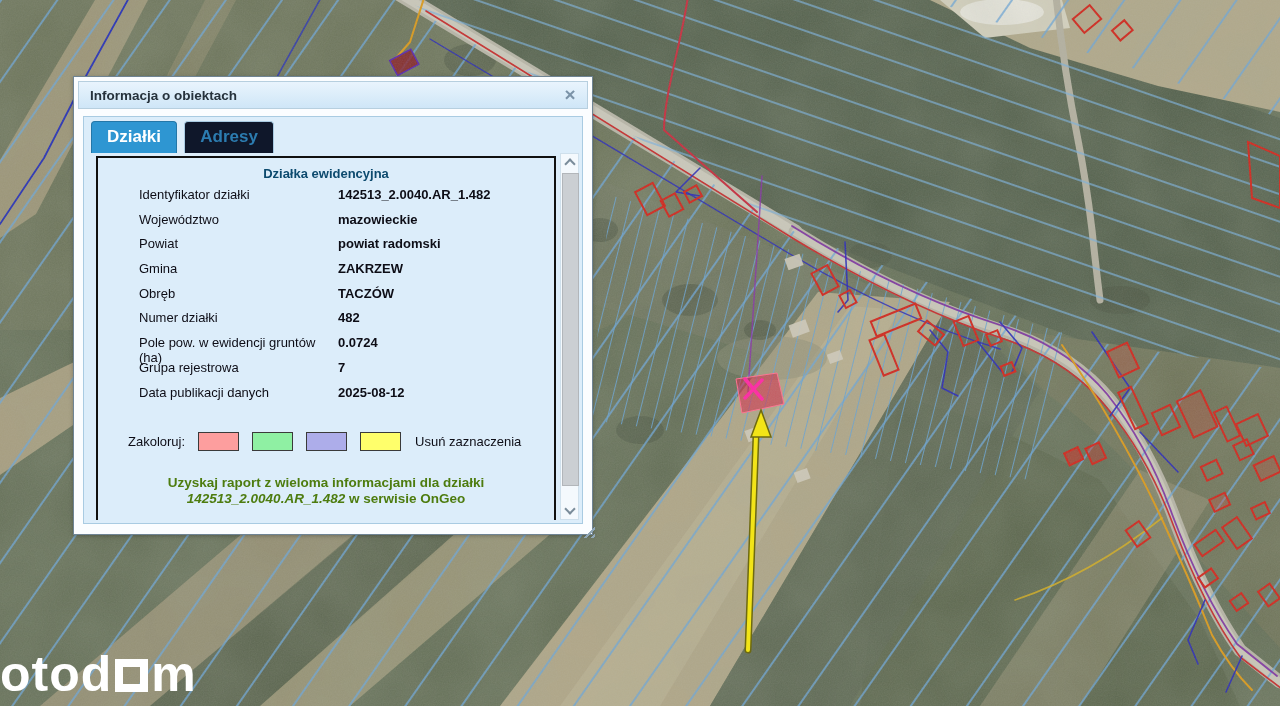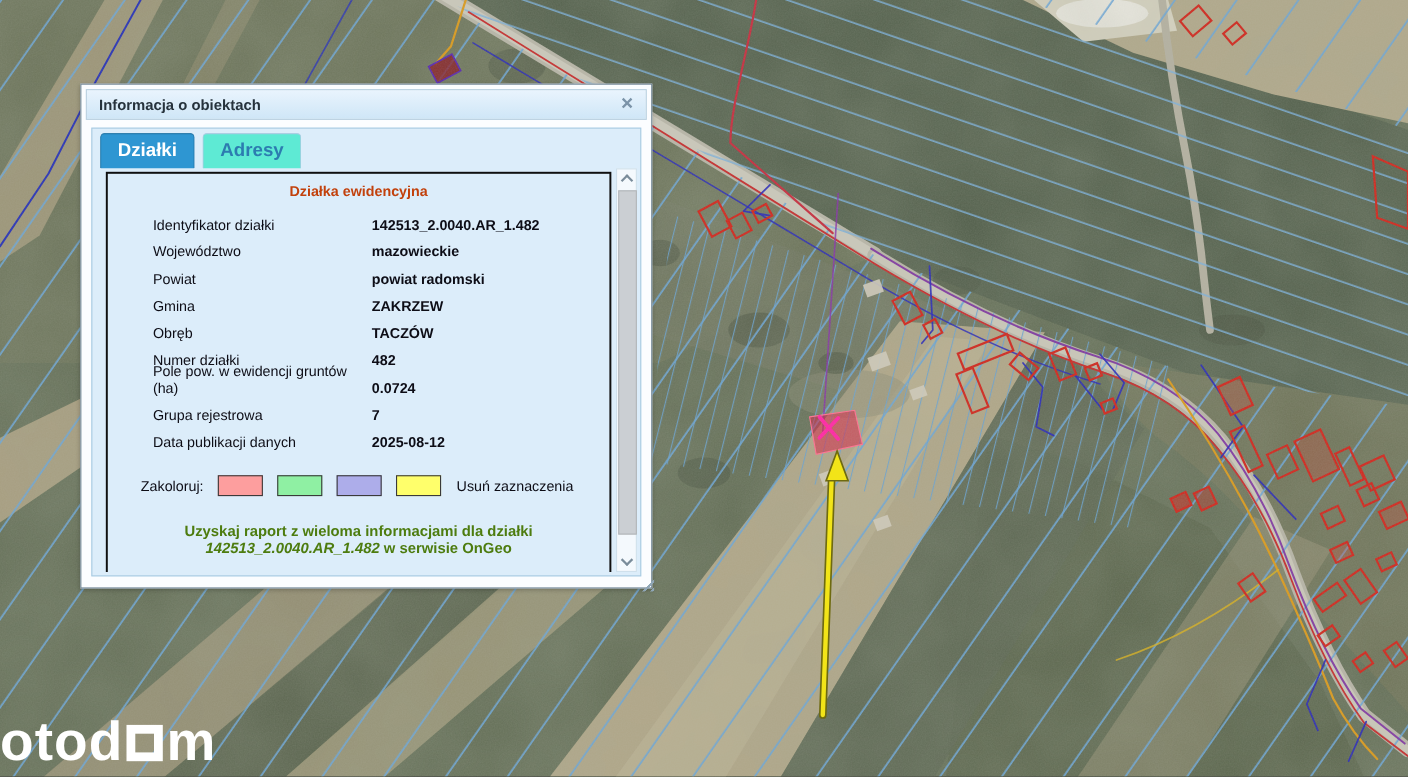--- a/index.html
+++ b/index.html
@@ -21,25 +21,25 @@
     background:linear-gradient(#e9f4fd,#cfe6f7);border:1px solid #b7cfdf;
     box-sizing:border-box;padding-left:11px;font-size:13.5px;font-weight:bold;color:#26323c;}
   .dlg-close{position:absolute;right:6px;top:0;width:22px;height:26px;text-align:center;
     color:#7b93a8;font-weight:bold;font-size:19px;line-height:26px;cursor:pointer;}
   .dlg-panel{position:absolute;left:9px;right:9px;top:39px;bottom:10px;
     background:#dcedfa;border:1px solid #a9cbe2;box-sizing:border-box;}
   .tabs{padding:4px 0 0 7px;height:29px;}
   .tab{display:inline-block;padding:5px 15px 6px 15px;font-size:17px;font-weight:bold;
     border-radius:4px 4px 0 0;cursor:pointer;}
   .tab.active{background:#2e96d2;color:#fff;border:1px solid #2377a8;border-bottom:none;}
-  .tab.inactive{background:#5eead4;color:#2c7cb0;border:1px solid #a9cbe2;border-bottom:none;margin-left:3px;}
+  .tab.inactive{background:#0f172a;color:#2c7cb0;border:1px solid #a9cbe2;border-bottom:none;margin-left:3px;}
   .scrollview{position:absolute;left:12px;top:39px;right:26px;bottom:3px;overflow:hidden;}
   .info-table{border:2px solid #101010;min-height:385px;box-sizing:border-box;padding-top:6px;}
-  .tbl-header{text-align:center;font-size:13px;font-weight:bold;color:#c2410c;padding:2px 0 6px 0;}
-  .info-row{display:flex;height:24.7px;align-items:flex-end;font-size:13px;color:#0d0d16;}
+  .tbl-header{text-align:center;font-size:13px;font-weight:bold;color:#0c4a6e;padding:2px 0 6px 0;}
+  .info-row{display:flex;height:24.7px;align-items:flex-start;font-size:13px;color:#0d0d16;}
   .info-row .lbl{flex:0 0 199px;padding-left:41px;}
   .info-row .val{font-weight:bold;}
   .colorize{display:flex;align-items:center;margin-top:23px;padding-left:30px;font-size:13px;color:#0d0d16;}
   .swatch{width:39px;height:17px;border:1px solid #3a3a3a;margin-left:13px;cursor:pointer;}
   .clear-link{margin-left:14px;cursor:pointer;}
   .report{margin-top:24px;text-align:center;font-size:13.5px;font-weight:bold;color:#4d7c0f;line-height:16px;}
   .report .pid{font-style:italic;}
   
   .sbar{position:absolute;right:3px;top:36px;bottom:3px;width:19px;
     background:#f4f9fd;border:1px solid #cfe0ec;box-sizing:border-box;}

